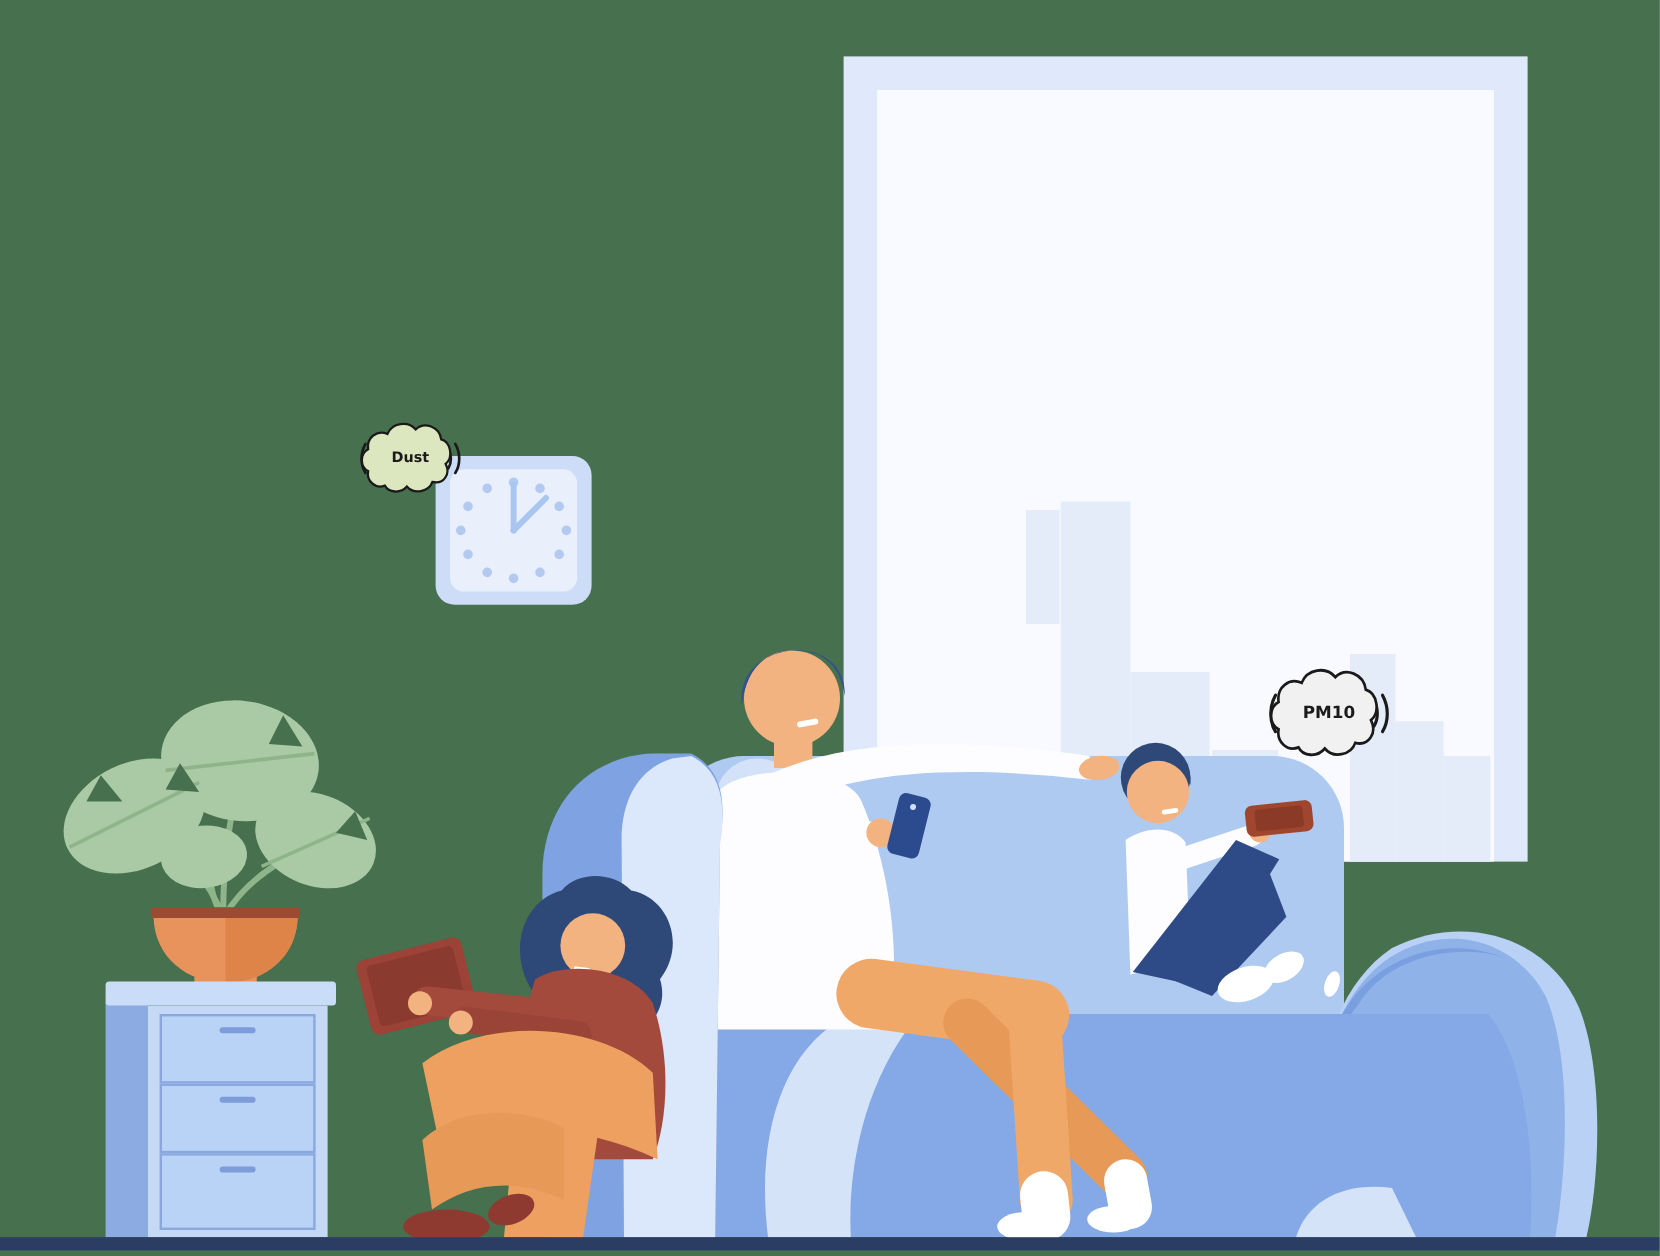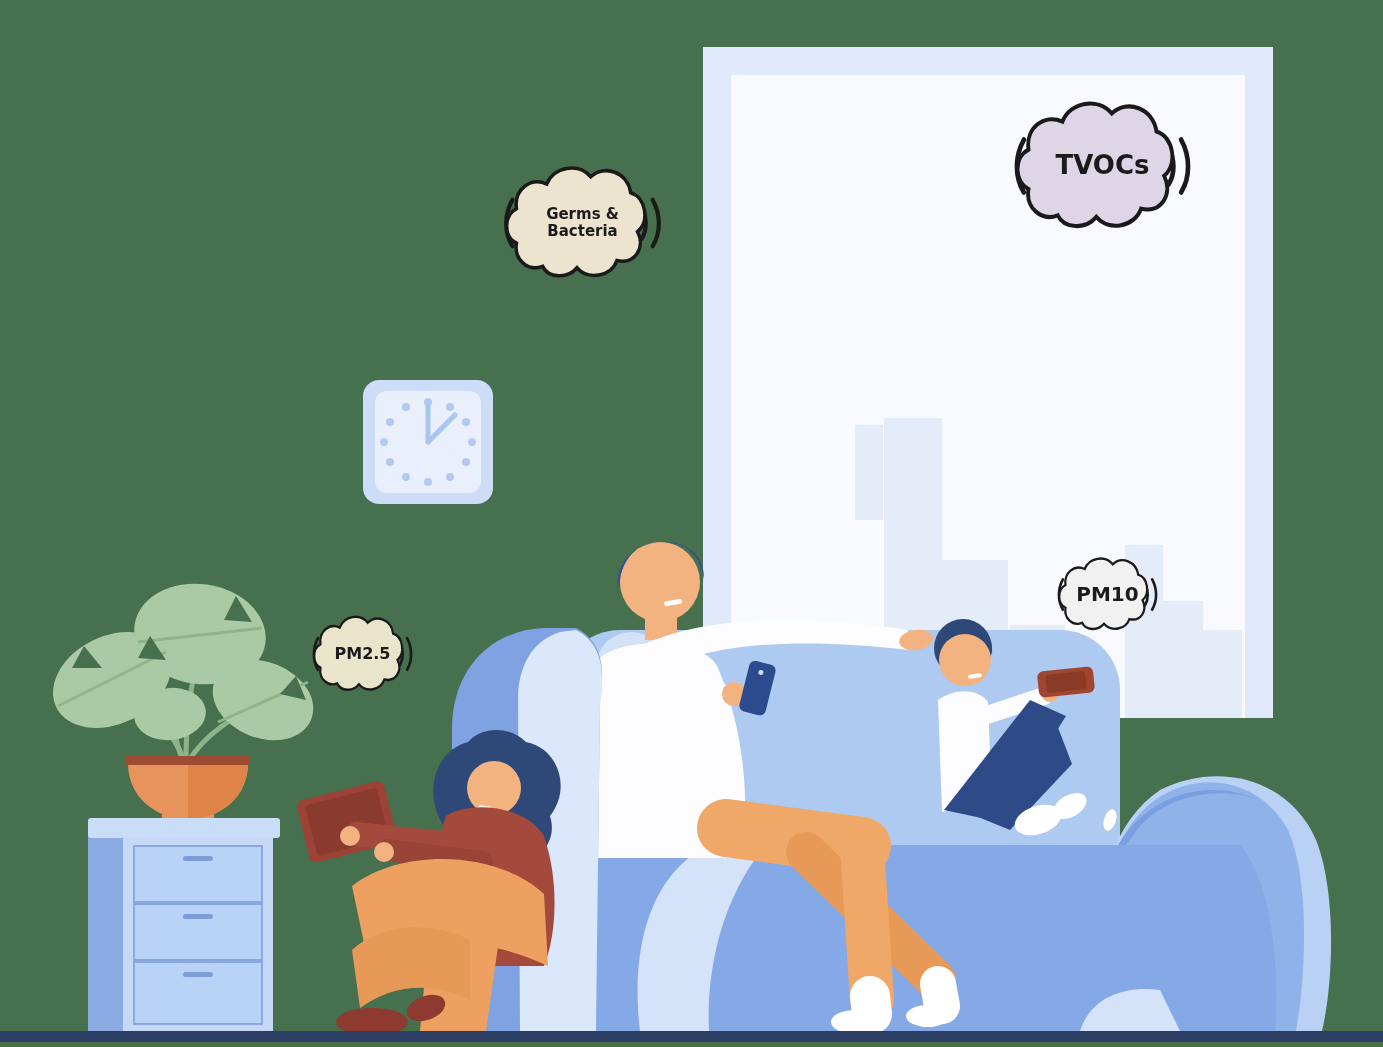--- a/index.html
+++ b/index.html
@@ -192,61 +192,40 @@
         <path d="M432,900 L504,904 L486,1031 L420,1031 Z" fill="#eda05f"></path>
         <path d="M352,950 C380,924 430,920 470,940 L470,1000 C430,980 390,986 360,1008 Z" fill="#e79a57"></path>
         <ellipse cx="372" cy="1022" rx="36" ry="14" fill="#8e3a30"></ellipse>
         <ellipse cx="426" cy="1008" rx="20" ry="12" fill="#8e3a30" transform="rotate(-20 426 1008)"></ellipse>
       </g>
     </g>
 
     <rect x="0" y="1031" width="1383" height="11" fill="#2b3d62"></rect>
   </svg>
 
-  <div class="cloud" style="left:500px;top:158px;width:165px;height:130px">
+
+
+  <div class="cloud" style="left:298px;top:348px;width:88px;height:68px">
     <svg viewBox="0 0 240 180" preserveAspectRatio="none">
       <path class="arc" d="M18,58 C6,78 6,104 18,122"></path>
         <path class="arc" d="M34,68 C26,82 26,100 34,112"></path>
       <path class="arc" d="M222,58 C234,78 234,104 222,122"></path>
         <path class="arc" d="M206,68 C214,82 214,100 206,112"></path>
-      <path class="cloud-body" d="M62,150 C40,158 20,140 24,118 C6,110 4,80 24,70 C20,44 44,26 68,36 C78,12 114,6 132,26 C152,8 186,20 190,48 C212,54 218,88 200,102 C212,124 196,148 170,142 C162,164 128,170 112,152 C98,168 70,166 62,150 Z" fill="#ece4cf"></path>
+      <path class="cloud-body" d="M62,150 C40,158 20,140 24,118 C6,110 4,80 24,70 C20,44 44,26 68,36 C78,12 114,6 132,26 C152,8 186,20 190,48 C212,54 218,88 200,102 C212,124 196,148 170,142 C162,164 128,170 112,152 C98,168 70,166 62,150 Z" fill="#dde7bf"></path>
     </svg>
-    <div class="cloud-label" style="font-size:15px">Germs &amp;
-Bacteria</div>
+    <div class="cloud-label" style="font-size:12px">Dust</div>
   </div>
-
-  <div class="cloud" style="left:1010px;top:92px;width:185px;height:148px">
-    <svg viewBox="0 0 240 180" preserveAspectRatio="none">
-      <path class="arc" d="M18,58 C6,78 6,104 18,122"></path>
-        <path class="arc" d="M34,68 C26,82 26,100 34,112"></path>
-      <path class="arc" d="M222,58 C234,78 234,104 222,122"></path>
-        <path class="arc" d="M206,68 C214,82 214,100 206,112"></path>
-      <path class="cloud-body" d="M62,150 C40,158 20,140 24,118 C6,110 4,80 24,70 C20,44 44,26 68,36 C78,12 114,6 132,26 C152,8 186,20 190,48 C212,54 218,88 200,102 C212,124 196,148 170,142 C162,164 128,170 112,152 C98,168 70,166 62,150 Z" fill="#ded5e6"></path>
-    </svg>
-    <div class="cloud-label" style="font-size:26px">TVOCs</div>
-  </div>
-
 
 
   <div class="cloud" style="left:1055px;top:552px;width:105px;height:85px">
     <svg viewBox="0 0 240 180" preserveAspectRatio="none">
       <path class="arc" d="M18,58 C6,78 6,104 18,122"></path>
         <path class="arc" d="M34,68 C26,82 26,100 34,112"></path>
       <path class="arc" d="M222,58 C234,78 234,104 222,122"></path>
         <path class="arc" d="M206,68 C214,82 214,100 206,112"></path>
       <path class="cloud-body" d="M62,150 C40,158 20,140 24,118 C6,110 4,80 24,70 C20,44 44,26 68,36 C78,12 114,6 132,26 C152,8 186,20 190,48 C212,54 218,88 200,102 C212,124 196,148 170,142 C162,164 128,170 112,152 C98,168 70,166 62,150 Z" fill="#f1f1f1"></path>
     </svg>
-    <div class="cloud-label" style="font-size:20px">PM10</div>
+    <div class="cloud-label" style="font-size:14px">PM10</div>
   </div>
 
-  <div class="cloud" style="left:310px;top:610px;width:105px;height:88px">
-    <svg viewBox="0 0 240 180" preserveAspectRatio="none">
-      <path class="arc" d="M18,58 C6,78 6,104 18,122"></path>
-        <path class="arc" d="M34,68 C26,82 26,100 34,112"></path>
-      <path class="arc" d="M222,58 C234,78 234,104 222,122"></path>
-        <path class="arc" d="M206,68 C214,82 214,100 206,112"></path>
-      <path class="cloud-body" d="M62,150 C40,158 20,140 24,118 C6,110 4,80 24,70 C20,44 44,26 68,36 C78,12 114,6 132,26 C152,8 186,20 190,48 C212,54 218,88 200,102 C212,124 196,148 170,142 C162,164 128,170 112,152 C98,168 70,166 62,150 Z" fill="#e9e5cb"></path>
-    </svg>
-    <div class="cloud-label" style="font-size:16px">PM2.5</div>
-  </div>
 
 
 </div>
 
 </body></html>

